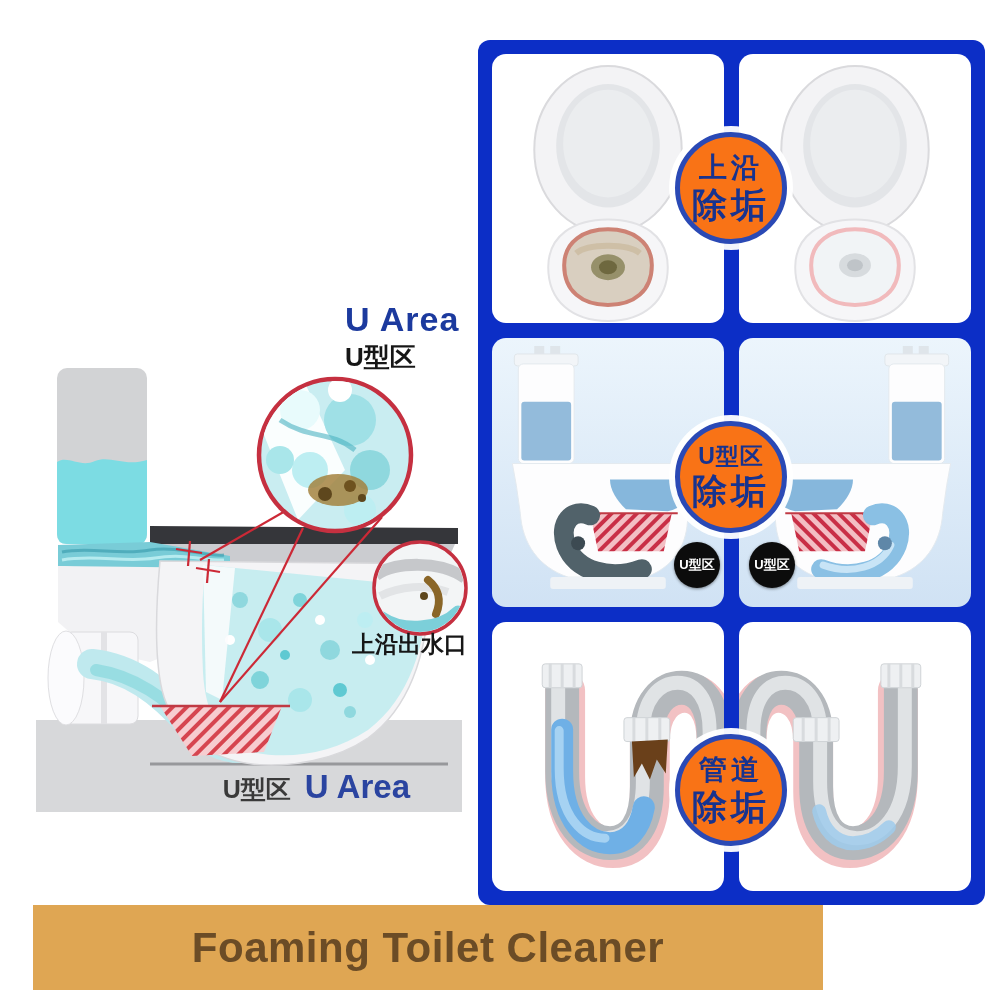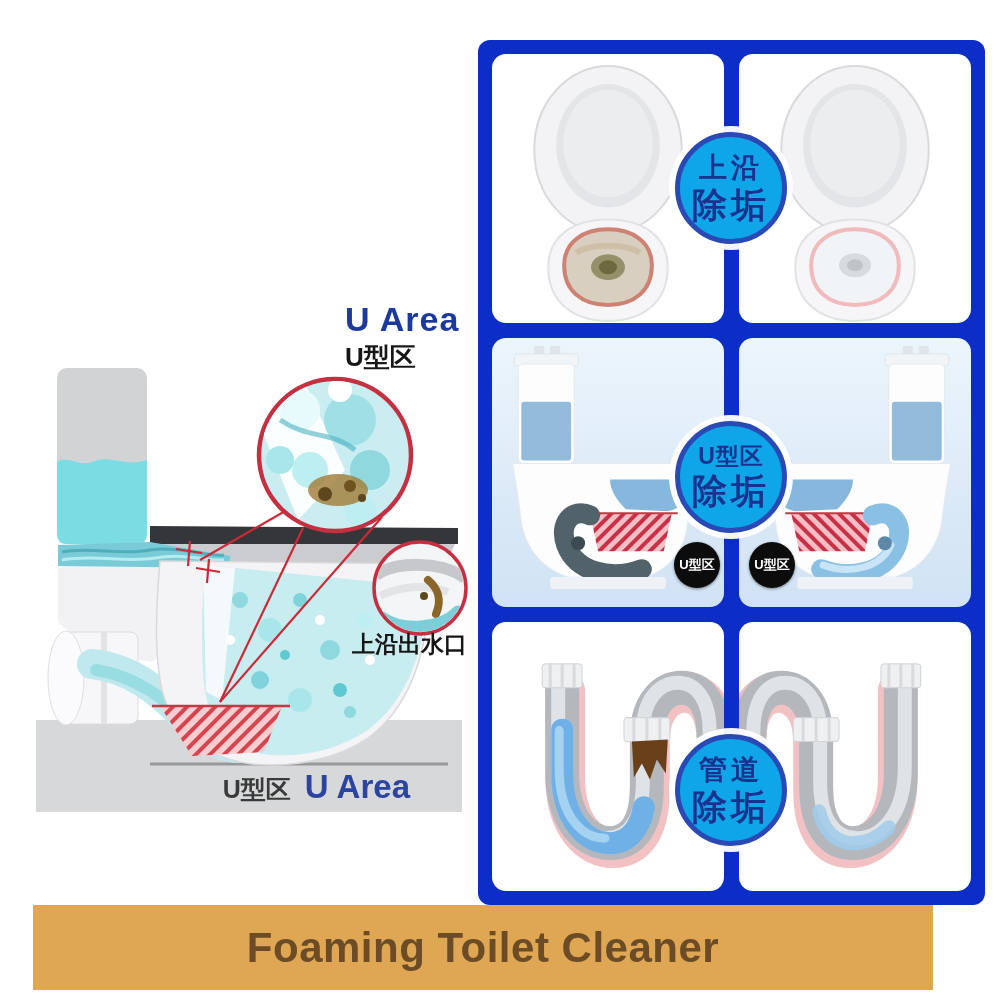--- a/index.html
+++ b/index.html
@@ -19,37 +19,37 @@
   .lbl-bottom .zh{font-size:25px;font-weight:700;color:#3a3a3a;margin-right:14px;}
   .lbl-bottom .en{font-size:33px;font-weight:800;color:#2a44a0;}
 
   
   .panel{position:absolute;left:478px;top:40px;width:507px;height:865px;background:#0c2ec6;border-radius:12px;}
   .grid{position:absolute;inset:0;display:grid;grid-template-columns:1fr 1fr;grid-template-rows:1fr 1fr 1fr;gap:15px;padding:14px;box-sizing:border-box;}
   .cell{border-radius:14px;overflow:hidden;position:relative;background:#ffffff;}
   .cell.bluecell{background:linear-gradient(180deg,#ecf5fc 0%,#d0e2f4 100%);}
   .cell svg{display:block;width:100%;height:100%;}
   .badge{position:absolute;left:197px;width:112px;height:112px;box-sizing:border-box;border-radius:50%;
-         background:#0ea5e9;border:5px solid #2a49b5;box-shadow:0 0 0 6px rgba(255,255,255,.95);
+         background:#f97316;border:5px solid #2a49b5;box-shadow:0 0 0 6px rgba(255,255,255,.95);
          display:flex;flex-direction:column;align-items:center;justify-content:center;
          color:#17338f;font-weight:800;line-height:1.18;z-index:5;}
   .badge .b1{font-size:28px;letter-spacing:4px;}
   .badge .b2{font-size:35px;letter-spacing:4px;text-align:right;}
   .badge.badge-mid .b1{font-size:23px;letter-spacing:1px;}
   .badge-rim{top:92px;}
   .badge-mid{top:381px;}
   .badge-pipe{top:694px;}
   .umark{position:absolute;width:46px;height:46px;border-radius:50%;background:#0c0c0c;
          display:flex;align-items:center;justify-content:center;color:#ffffff;
          font-size:13px;font-weight:700;z-index:4;box-shadow:0 1px 3px rgba(0,0,0,.45);}
   .umark-left{left:182px;top:204px;}
   .umark-right{left:10px;top:204px;}
 
   
-  .banner{position:absolute;left:33px;top:905px;width:900px;height:85px;background:#dfa653;
+  .banner{position:absolute;left:33px;top:905px;width:790px;height:85px;background:#dfa653;
           display:flex;align-items:center;justify-content:center;}
   .banner span{font-size:42px;font-weight:800;color:#6b4c26;letter-spacing:0.5px;}
 </style>
 </head>
 <body>
 
 <div class="canvas">
 
   <svg class="left-art" viewBox="0 0 478 905">
     <defs>

